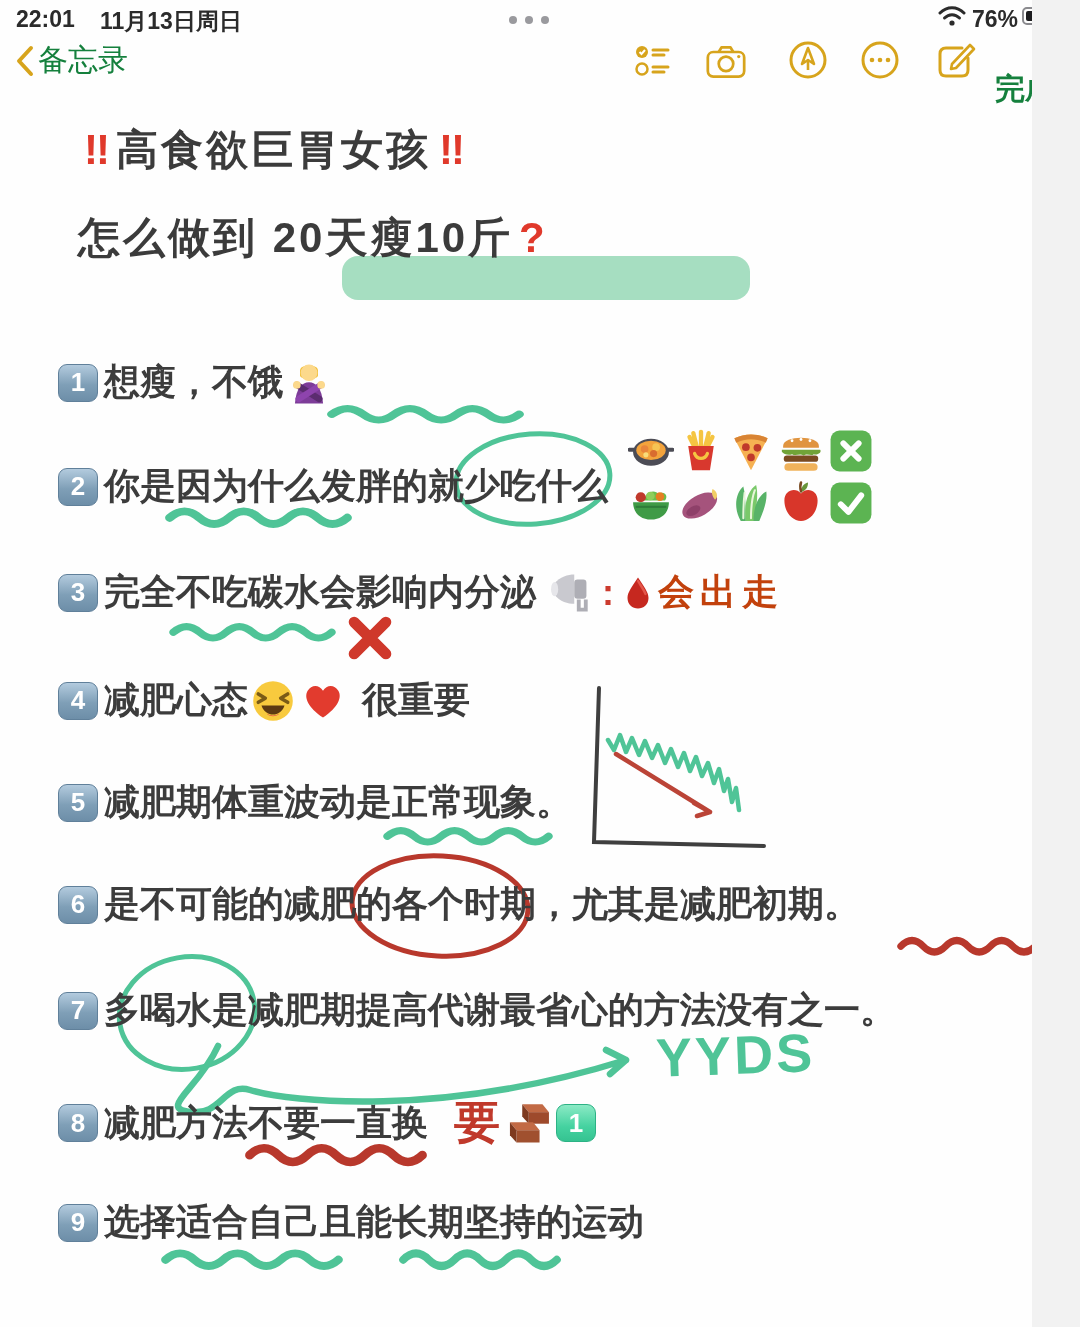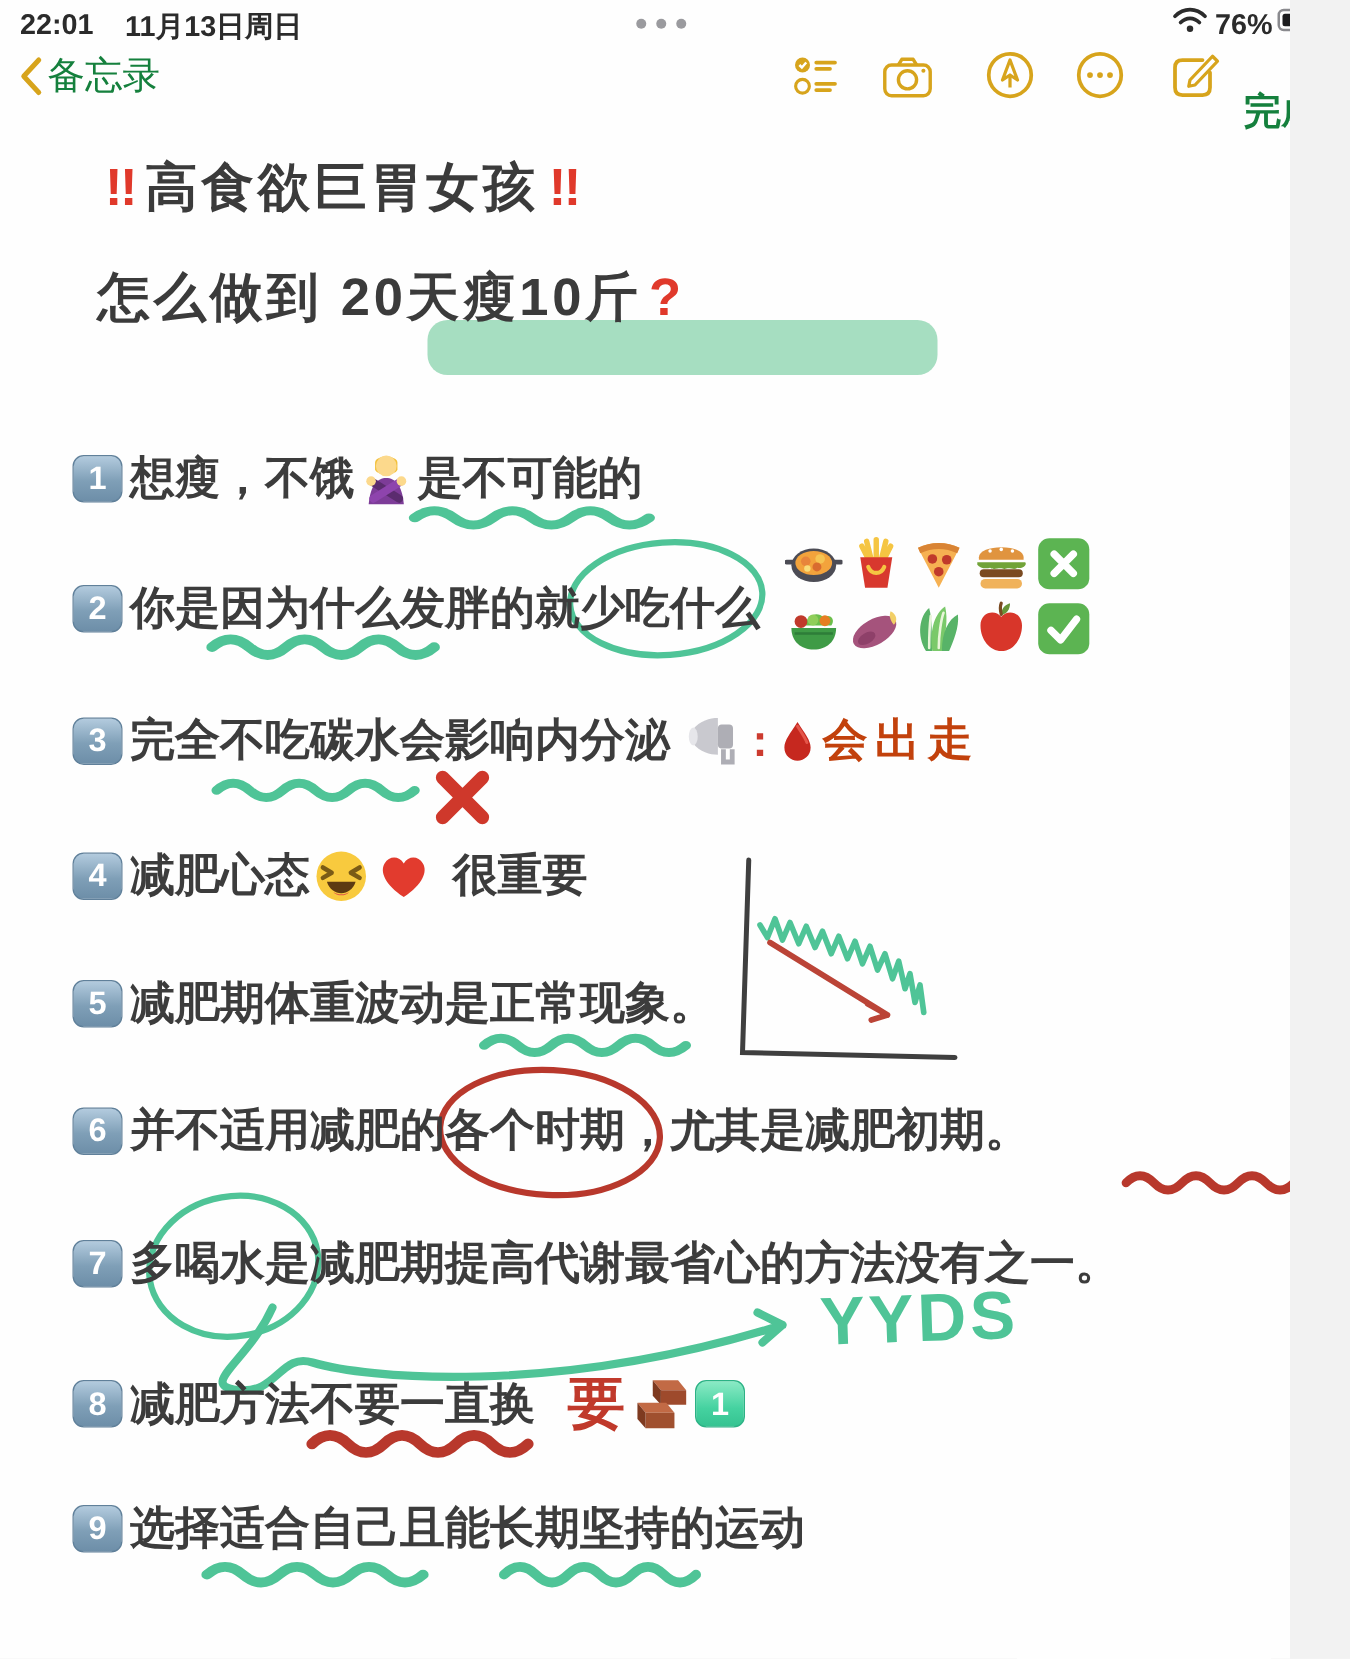--- a/index.html
+++ b/index.html
@@ -126,21 +126,20 @@
           <svg viewBox="0 0 36 36">
             <path d="M11 8 C11 3 25 3 25 8 L25 12 C25 16 11 16 11 12 Z" fill="#f3c13c"></path>
             <circle cx="18" cy="10" r="6.5" fill="#fcd98c"></circle>
             <path d="M7 34 C8 22 12.5 17.5 18 17.5 C23.5 17.5 28 22 29 34 Z" fill="#7d3c98"></path>
             <path d="M8.5 19.5 L26 30.5" stroke="#5b2c6f" stroke-width="5" stroke-linecap="round"></path>
             <path d="M27.5 19.5 L10 30.5" stroke="#8e44ad" stroke-width="5" stroke-linecap="round"></path>
             <circle cx="8.5" cy="19.5" r="3" fill="#fcd98c"></circle>
             <circle cx="27.5" cy="19.5" r="3" fill="#fcd98c"></circle>
           </svg>
         </span>
-      <span>是不可能的</span>
     </div>
     <svg class="anno" style="left:328px;top:400px;" width="195" height="20" viewBox="0 0 100 14" preserveAspectRatio="none">
         <path d="M2 10 Q10 2 18 10 T34 10 T50 10 T66 10 T82 10 T98 10" stroke="#4fc497" stroke-width="5" fill="none" stroke-linecap="round"></path>
       </svg>
 
     <div class="abs line" style="left:58px;top:462px;">
       <span class="keycap">2</span>
       <span>你是因为什么发胖的就少吃什么</span>
     </div>
     <svg class="anno" style="left:166px;top:502px;" width="185" height="22" viewBox="0 0 100 14" preserveAspectRatio="none">
@@ -291,21 +290,21 @@
     <div class="abs line" style="left:58px;top:778px;">
       <span class="keycap">5</span>
       <span>减肥期体重波动是正常现象。</span>
     </div>
     <svg class="anno" style="left:384px;top:822px;" width="168" height="20" viewBox="0 0 100 14" preserveAspectRatio="none">
         <path d="M2 10 Q10 2 18 10 T34 10 T50 10 T66 10 T82 10 T98 10" stroke="#4fc497" stroke-width="5" fill="none" stroke-linecap="round"></path>
       </svg>
 
     <div class="abs line" style="left:58px;top:880px;">
       <span class="keycap">6</span>
-      <span>并不适用</span>
+      <span>是不可能的</span>
       <span>减肥的各个时期，尤其是减肥初期。</span>
     </div>
     <svg class="anno" style="left:345px;top:850px;" width="190" height="112">
         <ellipse cx="95" cy="56" rx="88" ry="50" fill="none" stroke="#b8382c" stroke-width="5" transform="rotate(3 95 56)"></ellipse>
       </svg>
     <svg class="anno" style="left:898px;top:932px;" width="140" height="20" viewBox="0 0 100 14" preserveAspectRatio="none">
         <path d="M2 10 Q10 2 18 10 T34 10 T50 10 T66 10 T82 10 T98 10" stroke="#b8382c" stroke-width="5" fill="none" stroke-linecap="round"></path>
       </svg>
 
     <div class="abs line" style="left:58px;top:986px;">

